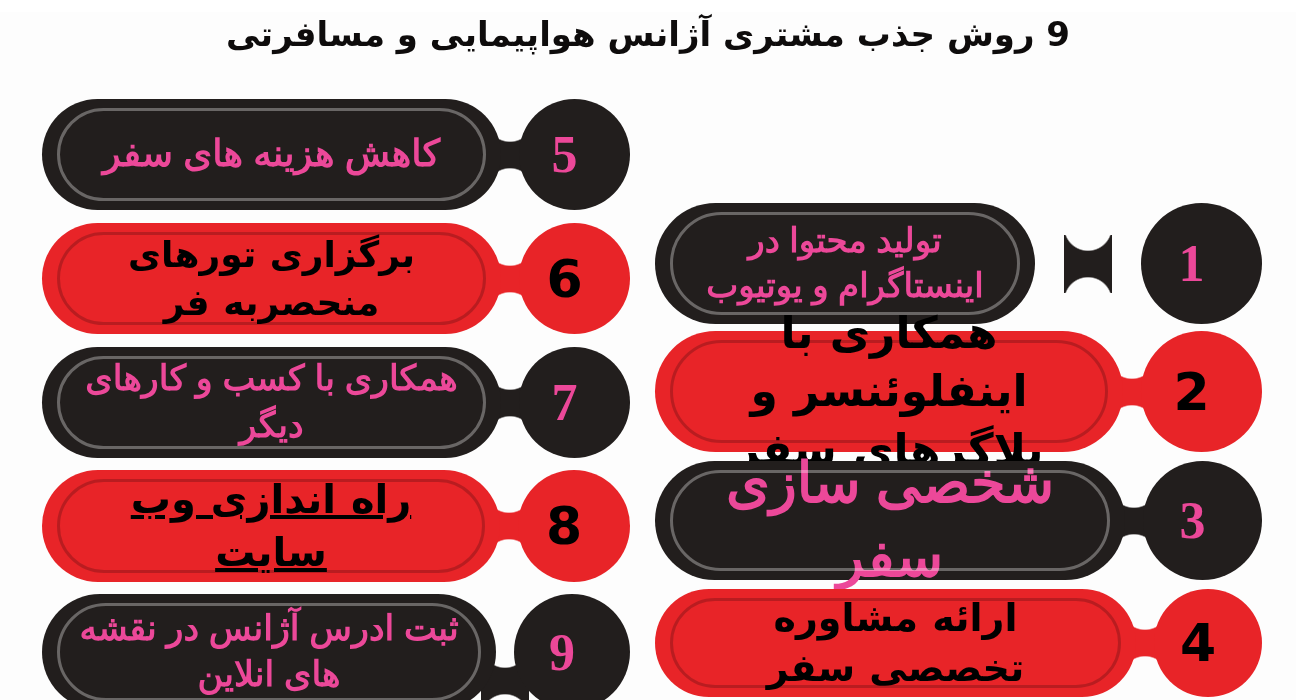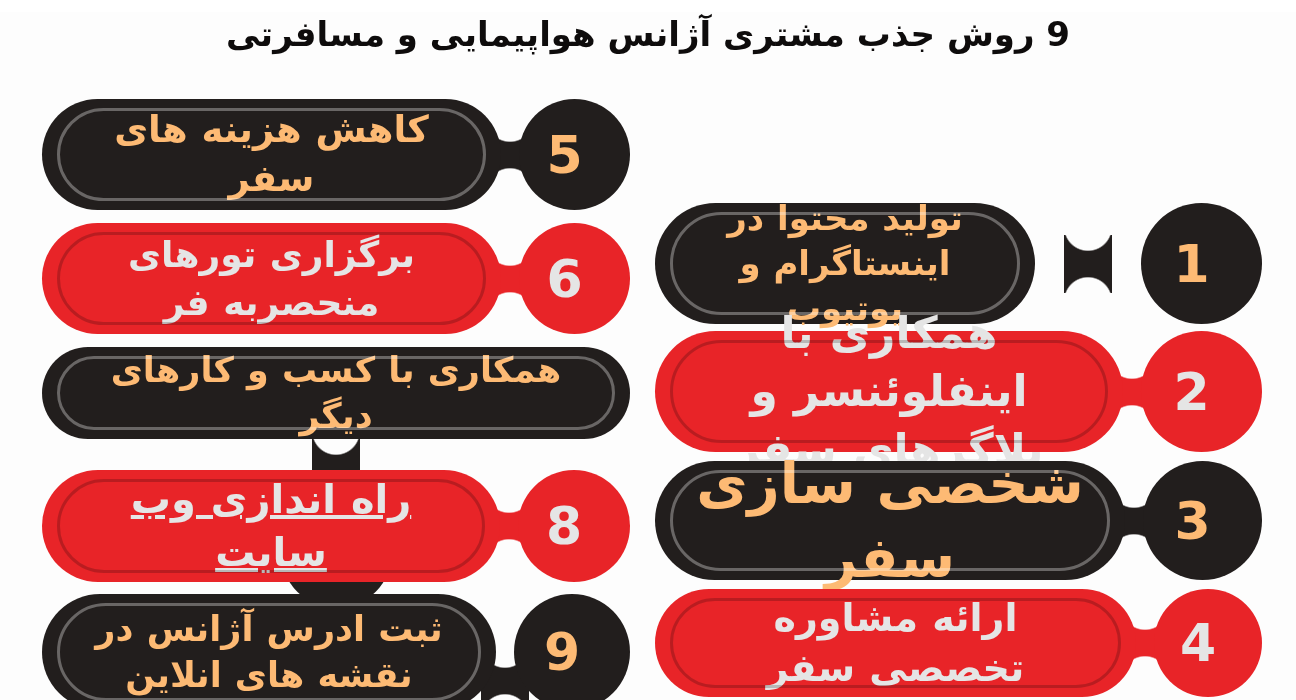--- a/index.html
+++ b/index.html
@@ -86,34 +86,34 @@
   }
   .num {
     font-size:52px;
     font-weight:800;
     transform:translateX(-10px);
   }
 
   
   .row-black .pill, .row-black .neck, .row-black .badge { background-color:#221e1d; }
   .row-black .neck { background-color:#221e1d; }
-  .row-black .label, .row-black .num { color:#fdba74; }
+  .row-black .label, .row-black .num { color:#ec4899;font-family:Liberation Serif, serif; }
   .row-red .pill, .row-red .neck, .row-red .badge { background-color:#e82428; }
-  .row-red .label, .row-red .num { color:#e5e5e5; }
+  .row-red .label, .row-red .num { color:#000000; }
 
   
   
   .r1 { left:655px; top:191px; width:607px; height:121px;gap:44px; }
   .r2 { left:655px; top:319px; width:607px; height:121px; }
   .r3 { left:655px; top:449px; width:607px; height:119px; }
   .r4 { left:655px; top:577px; width:607px; height:108px; }
   
   .r5 { left:42px; top:87px;  width:588px; height:111px; }
   .r6 { left:42px; top:211px; width:588px; height:111px; }
-  .r7 { left:42px; top:335px; width:588px; height:111px;flex-direction:column; }
+  .r7 { left:42px; top:335px; width:588px; height:111px; }
   .r8 { left:42px; top:458px; width:588px; height:112px; }
   .r9 { left:42px; top:582px; width:588px; height:116px;align-items:flex-end; }
 
   
   .r1 .label { font-size:34px; }
   .r2 .label { font-size:44px; }
   .r3 .label { font-size:56px;text-align:center; }
   .r4 .label { font-size:38px; padding:0 10px; }
   .r5 .label { font-size:37px; }
   .r6 .label { font-size:36px; }

